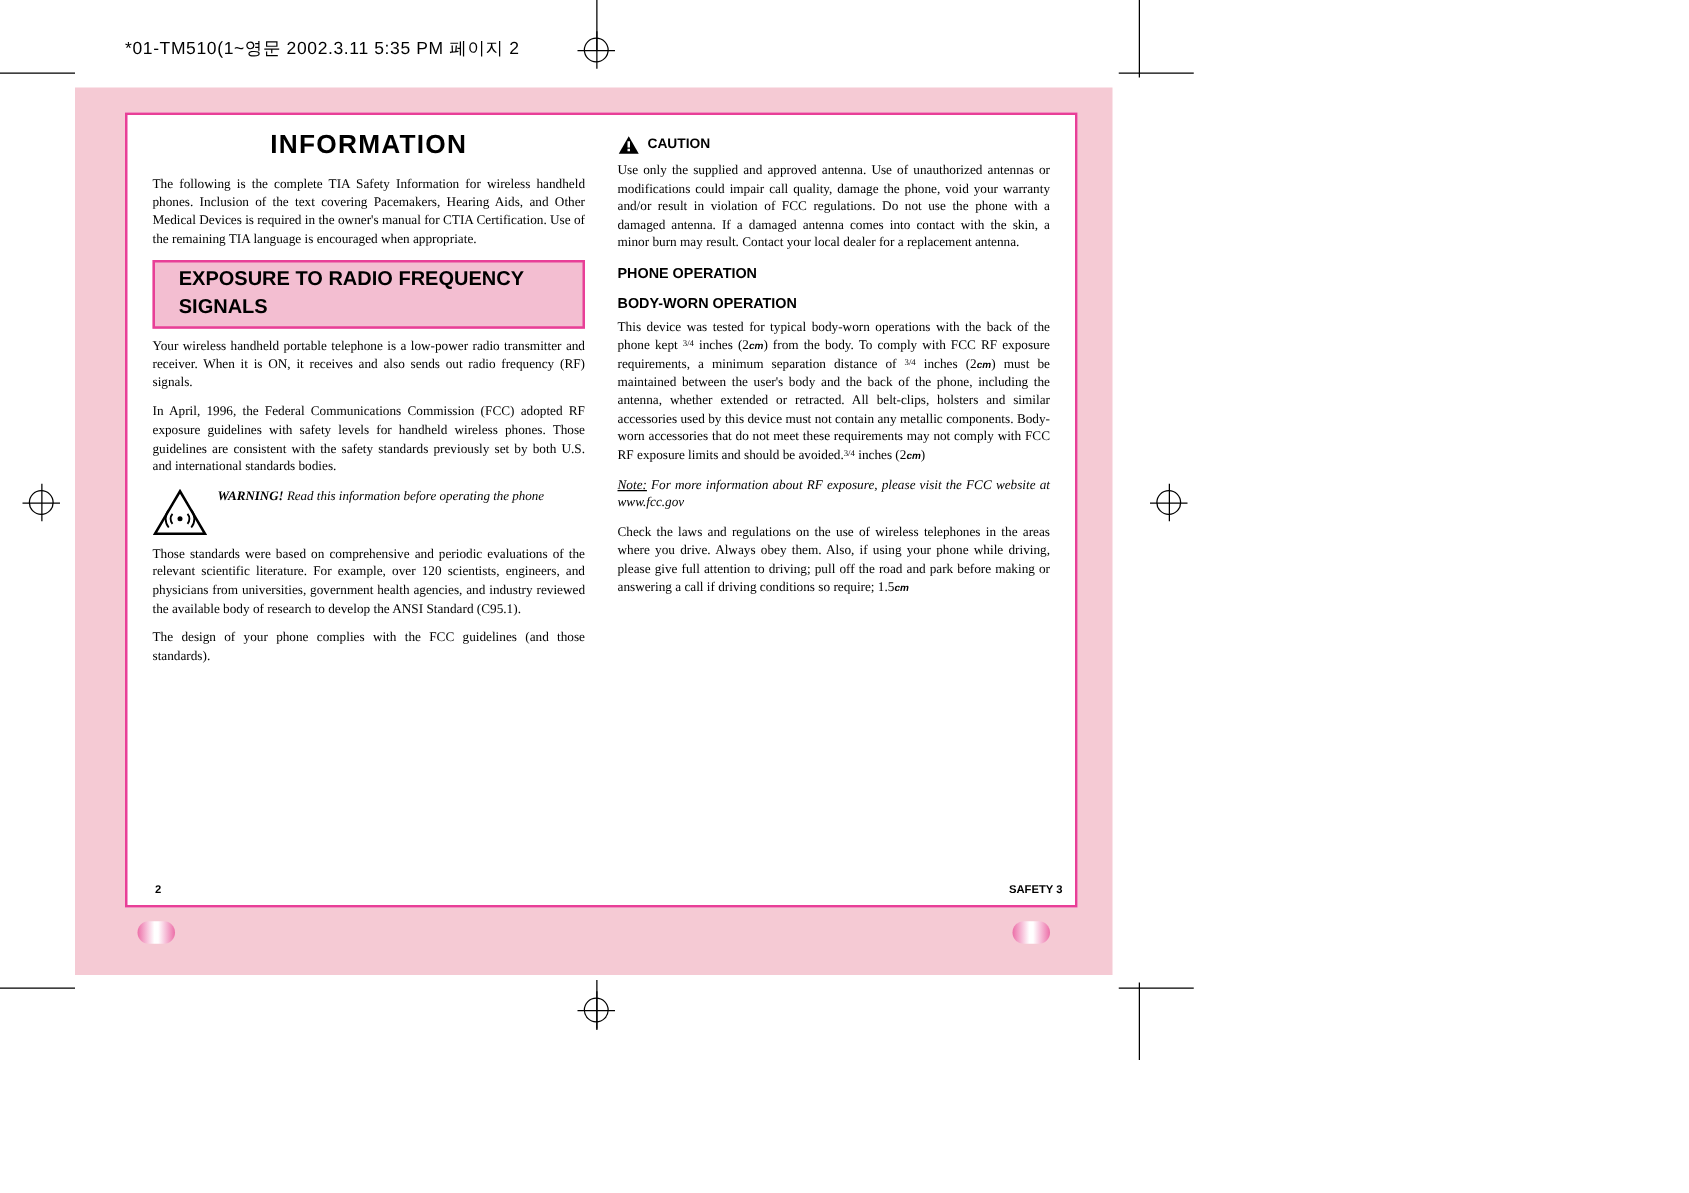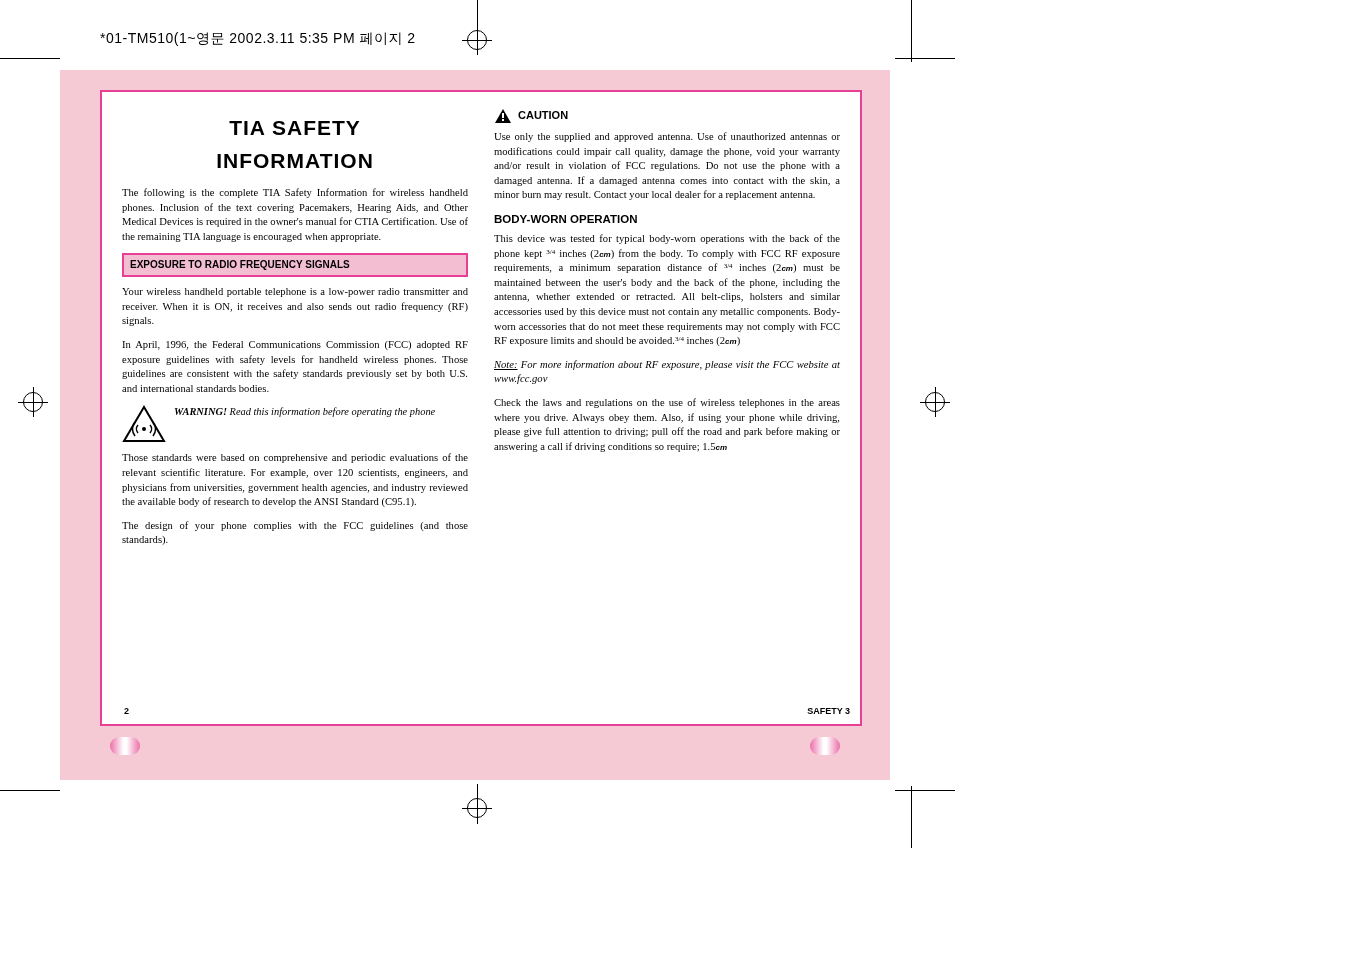--- a/index.html
+++ b/index.html
@@ -19,21 +19,21 @@
 
   .pink-outer { position: absolute; left: 60px; top: 70px; width: 830px; height: 710px; background: #f5cad4; }
   .white-page { position: absolute; left: 40px; top: 20px; width: 758px; height: 632px; background: #fff; border: 2px solid #e83f97; }
 
   .col { position: absolute; top: 16px; width: 346px; font-size: 10.6px; line-height: 1.38; }
   .col-left  { left: 20px; }
   .col-right { left: 392px; }
 
   .h1 { font-family: Arial, Helvetica, sans-serif; font-size: 21px; font-weight: bold; text-align: center; margin: 6px 0 10px; letter-spacing: 1px; }
   .p  { margin: 0 0 9px; text-align: justify; }
-  .sechead-box { background: #f3bed1; border: 2px solid #e83f97; padding: 3px 6px; font-family: Arial, Helvetica, sans-serif; font-size: 10px; font-weight: bold; margin: 8px 0; }
+  .sechead-box { background: #f3bed1; border: 2px solid #e83f97; padding: 3px 19px; font-family: Arial, Helvetica, sans-serif; font-size: 16px; font-weight: bold; margin: 8px 0; }
   .sechead { font-family: Arial, Helvetica, sans-serif; font-size: 11.5px; font-weight: bold; margin: 8px 0 4px; }
   .note-italic { font-style: italic; }
 
   .warnbox { display: flex; align-items: flex-start; gap: 8px; margin: 4px 0 8px; }
   .warnbox svg { flex: 0 0 auto; }
   .warnbox .txt { font-size: 10.4px; }
 
   .caution-row { display: flex; align-items: flex-start; gap: 6px; margin-bottom: 6px; }
   .caution-row .title { font-weight: bold; font-family: Arial, Helvetica, sans-serif; font-size: 11px; }
   .under { text-decoration: underline; }
@@ -77,21 +77,20 @@
 <div class="crop crop-h" style="left:0px; top:58px; width:60px;"></div>
 <div class="crop crop-h" style="left:0px; top:790px; width:60px;"></div>
 
 <div class="pink-outer">
   <div class="tab left"></div>
   <div class="tab right"></div>
 
   <div class="white-page">
 
     <div class="col col-left">
-      <div class="h1">TIA SAFETY</div>
       <div class="h1" style="margin-top:-6px;">INFORMATION</div>
       <p class="p">The following is the complete TIA Safety Information for wireless handheld phones. Inclusion of the text covering Pacemakers, Hearing Aids, and Other Medical Devices is required in the owner's manual for CTIA Certification. Use of the remaining TIA language is encouraged when appropriate.</p>
       <div class="sechead-box">EXPOSURE TO RADIO FREQUENCY SIGNALS</div>
       <p class="p">Your wireless handheld portable telephone is a low-power radio transmitter and receiver. When it is ON, it receives and also sends out radio frequency (RF) signals.</p>
       <p class="p">In April, 1996, the Federal Communications Commission (FCC) adopted RF exposure guidelines with safety levels for handheld wireless phones. Those guidelines are consistent with the safety standards previously set by both U.S. and international standards bodies.</p>
       <div class="warnbox">
         <svg width="44" height="38" viewBox="0 0 44 38">
           <polygon points="22,2 42,36 2,36" fill="none" stroke="#000" stroke-width="2"></polygon>
           <circle cx="22" cy="24" r="2" fill="#000"></circle>
           <path d="M14 24 A8 8 0 0 1 14 24" stroke="#000" fill="none"></path>
@@ -109,20 +108,21 @@
     <div class="col col-right">
       <div class="caution-row">
         <svg width="18" height="16" viewBox="0 0 18 16">
           <polygon points="9,1 17,15 1,15" fill="#000"></polygon>
           <rect x="8" y="5" width="2" height="5" fill="#fff"></rect>
           <rect x="8" y="11" width="2" height="2" fill="#fff"></rect>
         </svg>
         <span class="title">CAUTION</span>
       </div>
       <p class="p">Use only the supplied and approved antenna. Use of unauthorized antennas or modifications could impair call quality, damage the phone, void your warranty and/or result in violation of FCC regulations. Do not use the phone with a damaged antenna. If a damaged antenna comes into contact with the skin, a minor burn may result. Contact your local dealer for a replacement antenna.</p>
+      <div class="sechead">PHONE OPERATION</div>
       <div class="sechead">BODY-WORN OPERATION</div>
       <p class="p"><span>This device was tested for typical body-worn operations with the back of the phone kept </span><span class="frac">3/4</span><span> inches (2</span><span class="cm">cm</span><span>) from the body. To comply with FCC RF exposure requirements, a minimum separation distance of </span><span class="frac">3/4</span><span> inches (2</span><span class="cm">cm</span><span>) must be maintained between the user's body and the back of the phone, including the antenna, whether extended or retracted. All belt-clips, holsters and similar accessories used by this device must not contain any metallic components. Body-worn accessories that do not meet these requirements may not comply with FCC RF exposure limits and should be avoided.</span><span class="frac">3/4</span><span> inches (2</span><span class="cm">cm</span><span>)</span></p>
       <p class="p note-italic"><span class="under">Note:</span><span> For more information about RF exposure, please visit the FCC website at www.fcc.gov</span></p>
       <p class="p"><span>Check the laws and regulations on the use of wireless telephones in the areas where you drive. Always obey them. Also, if using your phone while driving, please give full attention to driving; pull off the road and park before making or answering a call if driving conditions so require; 1.5</span><span class="cm">cm</span><span></span></p>
     </div>
 
     <div class="pagenum left">2</div>
     <div class="pagenum right">SAFETY  3</div>
   </div>
 </div>

